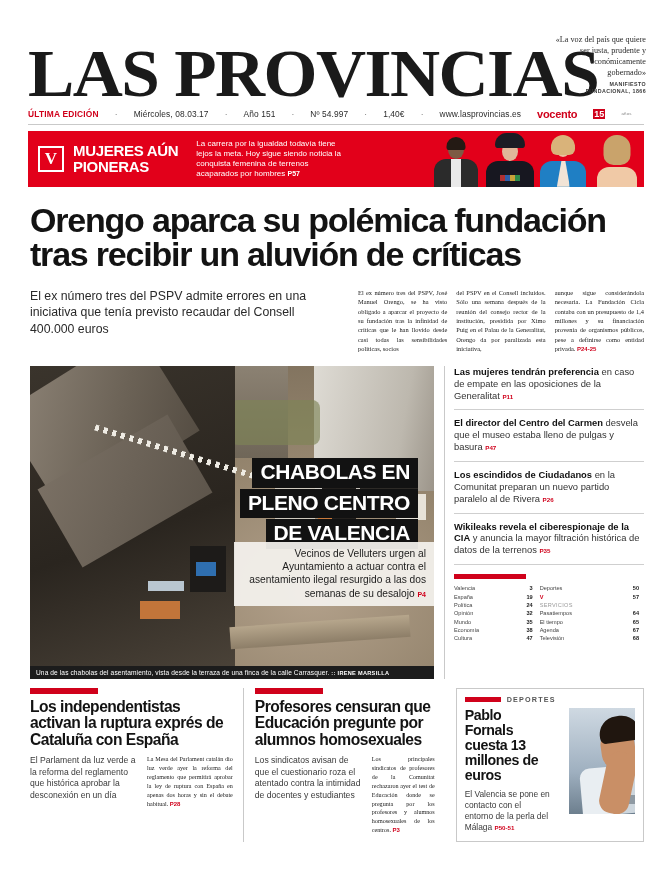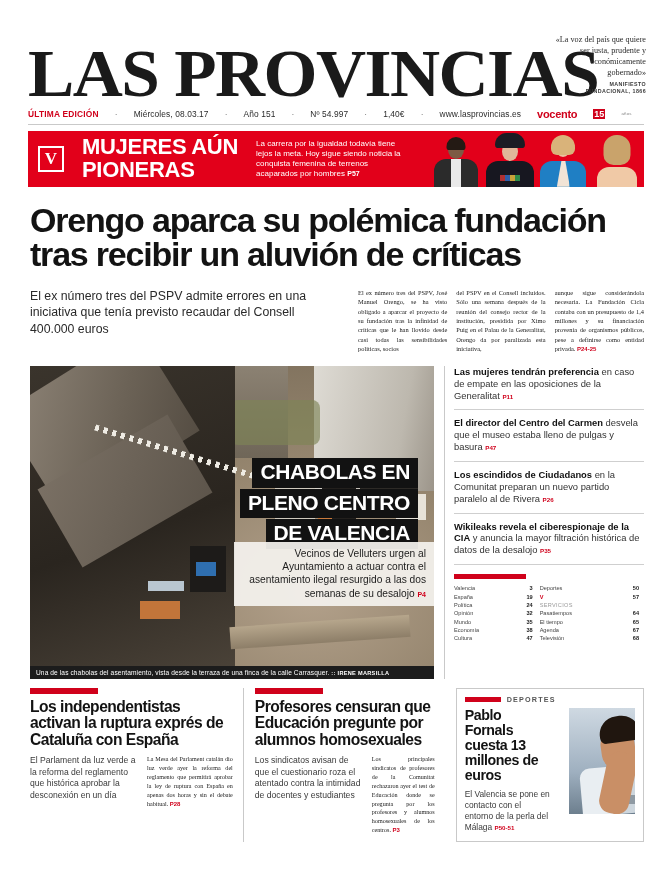--- a/index.html
+++ b/index.html
@@ -52,22 +52,22 @@
   .promo {
     position:relative; margin:6px 26px 0 28px; height:56px;
     background:#e2001a; overflow:hidden; display:flex; align-items:center;
   }
   .promo-badge {
     width:26px; height:26px; border:2px solid #fff; color:#fff;
     font-weight:700; font-size:17px; display:flex; align-items:center;
     justify-content:center; margin-left:10px; font-family:"Liberation Serif",serif;
   }
   .promo-title {
-    color:#fff; font-weight:700; font-size:22px; line-height:1.03;
-    margin-left:18px; letter-spacing:-.3px; white-space:nowrap;
+    color:#fff; font-weight:700; font-size:15px; line-height:1.03;
+    margin-left:9px; letter-spacing:-.3px; white-space:nowrap;
   }
   .promo-text {
     color:#fff; font-size:8px; line-height:1.25; margin-left:18px; width:150px;
   }
   .promo-text .pg { font-weight:700; font-size:7px; }
   .promo-photos {
     position:absolute; right:0; top:0; height:56px; width:215px; display:flex;
   }
   .ph { position:relative; height:56px; flex:1; overflow:hidden; }
   .ph .head { position:absolute; border-radius:50%; }
@@ -366,21 +366,21 @@
 
       <div class="rail-item">
         <p><b>El director del Centro del Carmen</b><span> desvela que el museo estaba lleno de pulgas y basura </span><span class="pg-ref">P47</span></p>
       </div>
 
       <div class="rail-item">
         <p><b>Los escindidos de Ciudadanos</b><span> en la Comunitat preparan un nuevo partido paralelo al de Rivera </span><span class="pg-ref">P26</span></p>
       </div>
 
       <div class="rail-item">
-        <p><b>Wikileaks revela el ciberespionaje de la CIA</b><span> y anuncia la mayor filtración histórica de datos de la desalojo </span><span class="pg-ref">P35</span></p>
+        <p><b>Wikileaks revela el ciberespionaje de la CIA</b><span> y anuncia la mayor filtración histórica de datos de la terrenos </span><span class="pg-ref">P35</span></p>
       </div>
 
       <div class="index-bar"></div>
       <table class="index">
         <tbody>
           <tr>
             <td>Valencia</td>
             <td class="num">3</td>
             <td class="lbl2">Deportes</td>
             <td class="num">50</td>

